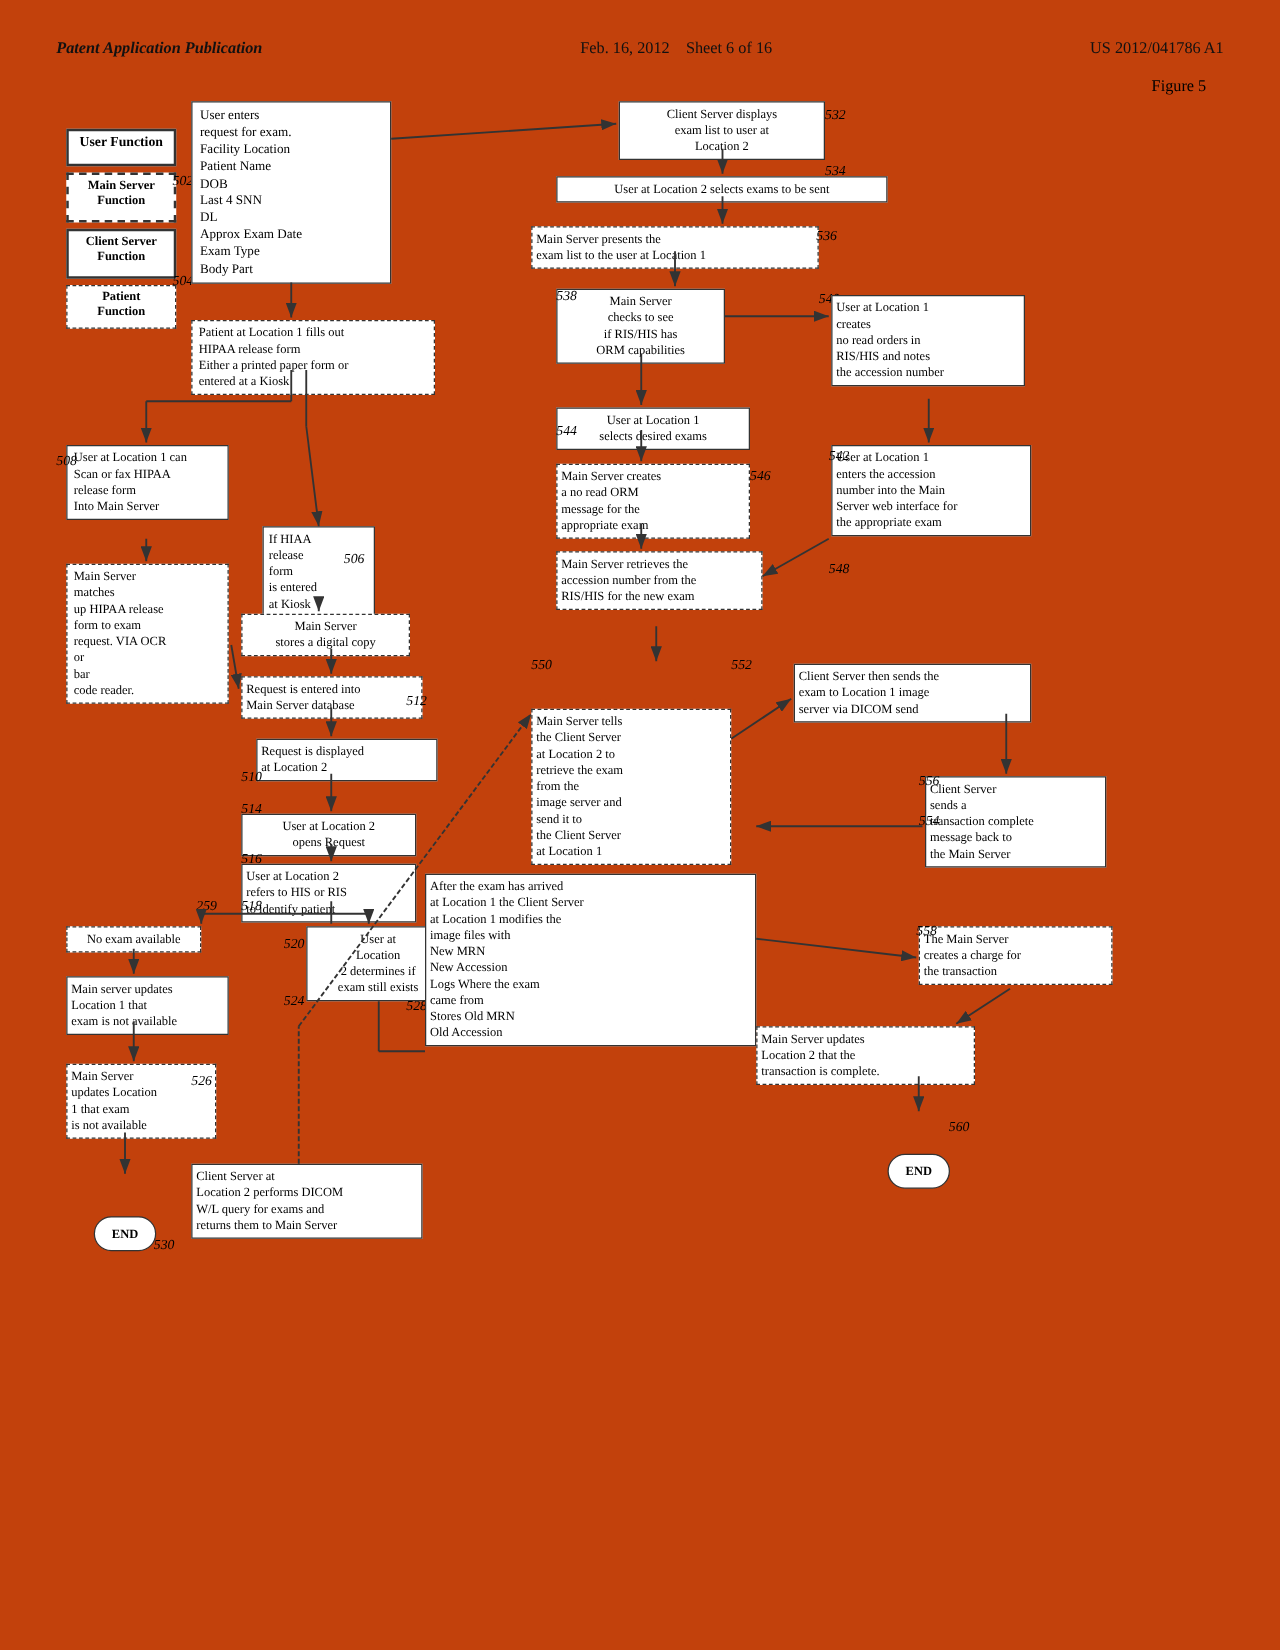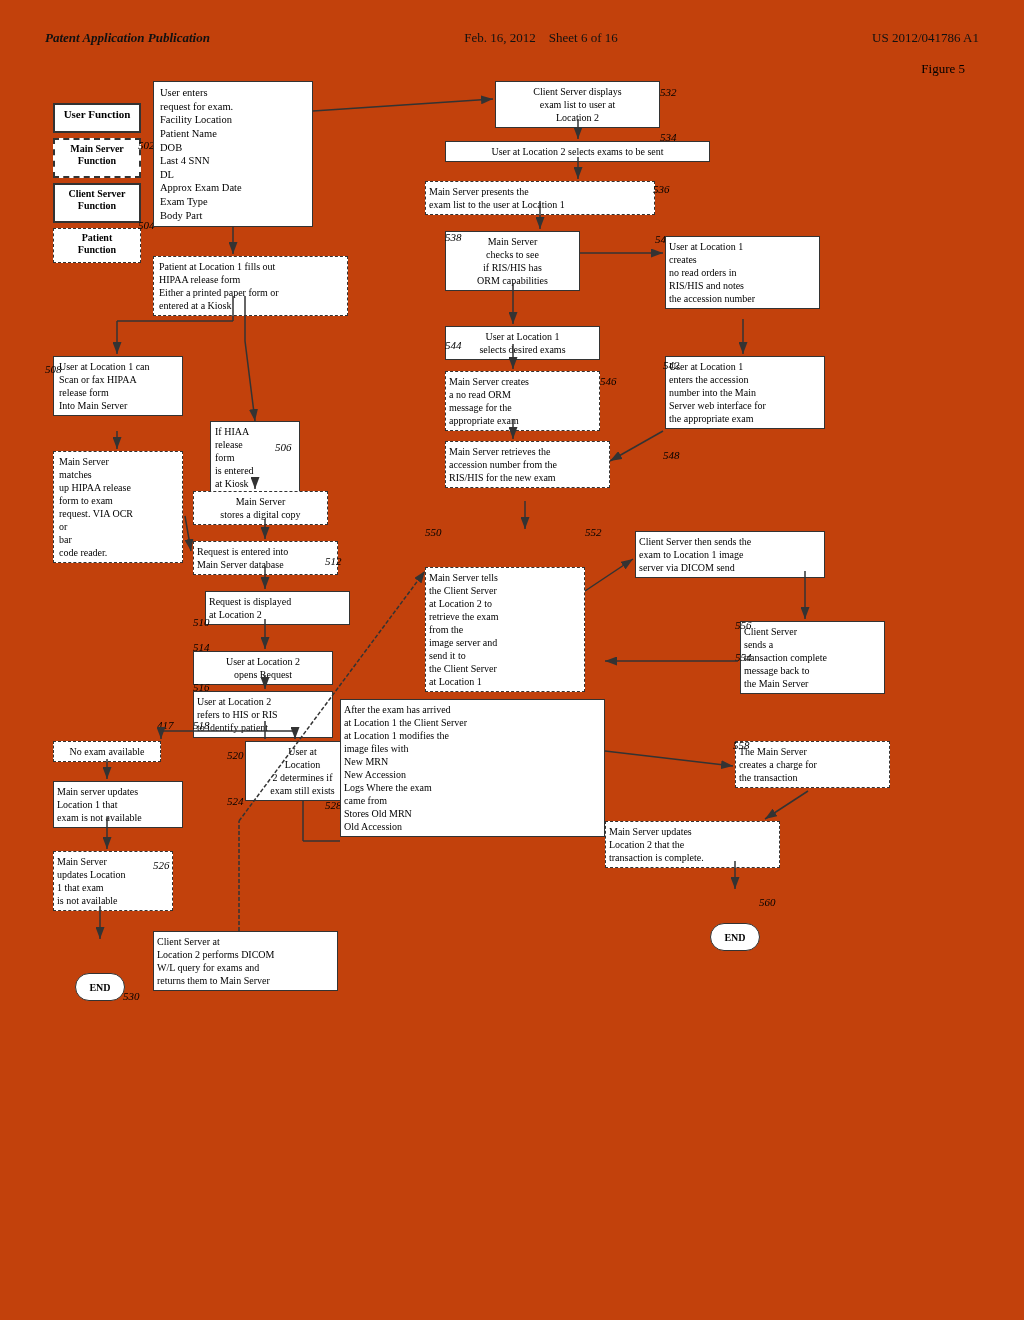--- a/index.html
+++ b/index.html
@@ -159,21 +159,21 @@
 
     <div class="flow-box" style="left: 148px; top: 530px; width: 145px; font-size: 10px; padding: 3px; text-align: left; margin-left: 12px;">Request is displayed<br>at Location 2</div>
 
     <div class="number-label" style="left: 148px; top: 555px;">510</div>
     <div class="number-label" style="left: 148px; top: 580px;">514</div>
 
     <div class="flow-box" style="left: 148px; top: 590px; width: 140px; font-size: 10px; padding: 3px;">User at Location 2<br>opens Request</div>
     <div class="number-label" style="left: 148px; top: 620px;">516</div>
 
     <div class="flow-box" style="left: 148px; top: 630px; width: 140px; font-size: 10px; padding: 3px; text-align:left;">User at Location 2<br>refers to HIS or RIS<br>to identify patient</div>
-    <div class="number-label" style="left: 112px; top: 658px;">417</div>
+    <div class="number-label" style="left: 112px; top: 658px;">259</div>
     <div class="number-label" style="left: 148px; top: 658px;">518</div>
 
     <div class="flow-box dashed" style="left: 8px; top: 680px; width: 108px; font-size: 10px; padding: 3px;">No exam available</div>
 
     <div class="flow-box" style="left: 200px; top: 680px; width: 115px; font-size: 10px; padding: 3px; text-align: center;">User at<br>Location<br>2 determines if<br>exam still exists</div>
     <div class="number-label" style="left: 182px; top: 688px;">520</div>
     <div class="number-label" style="left: 182px; top: 734px;">524</div>
     <div class="number-label" style="left: 280px; top: 738px;">528</div>
 
     <div class="flow-box" style="left: 8px; top: 720px; width: 130px; font-size: 10px; padding: 3px; text-align: left;">Main server updates<br>Location 1 that<br>exam is not available</div>

